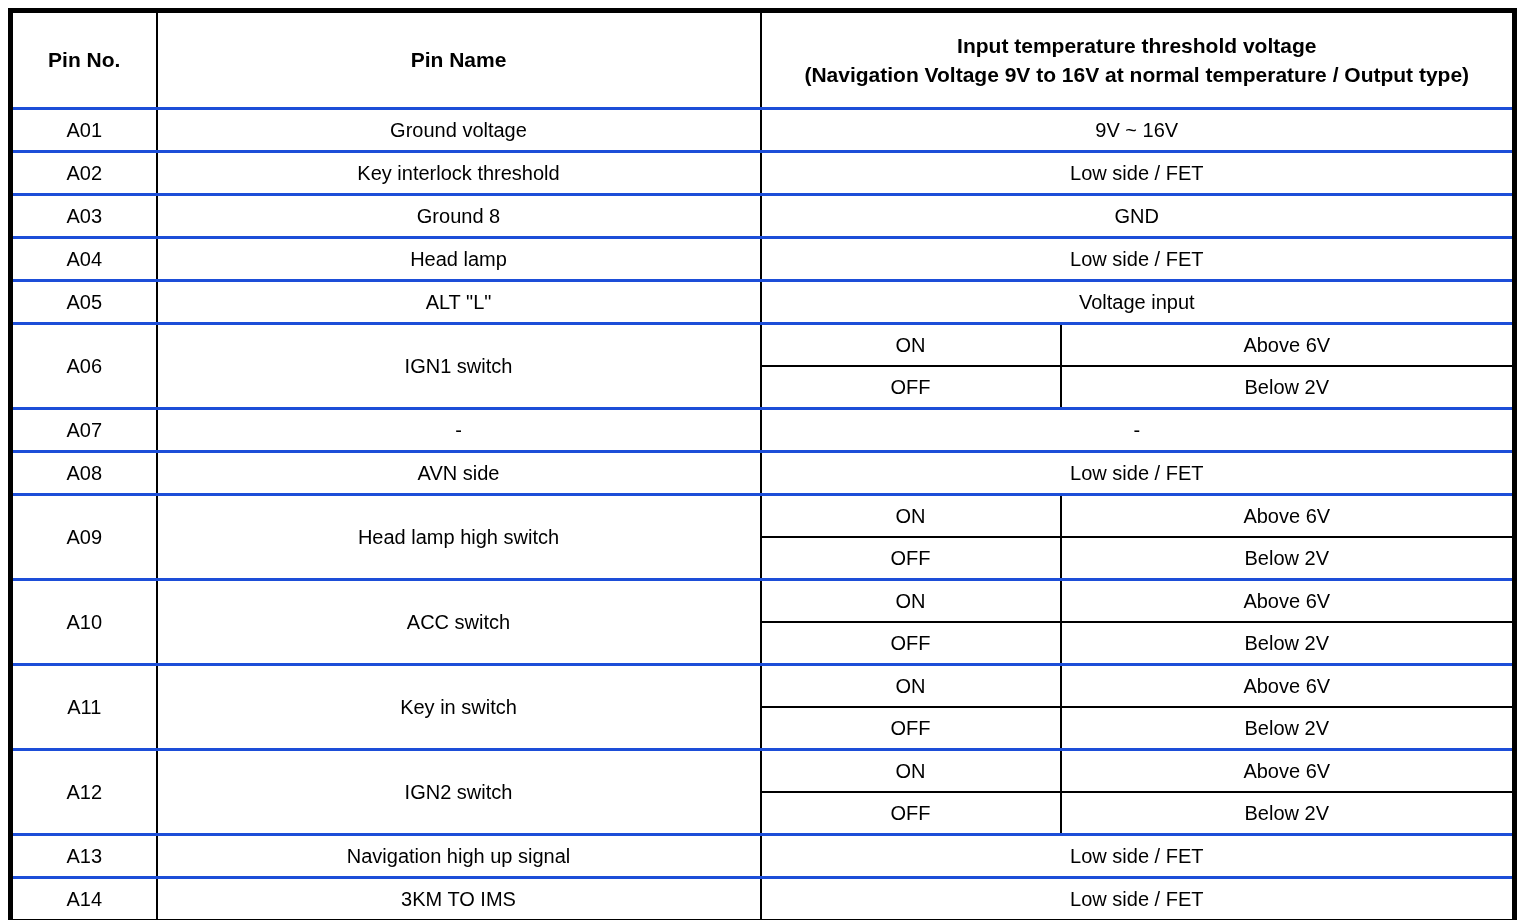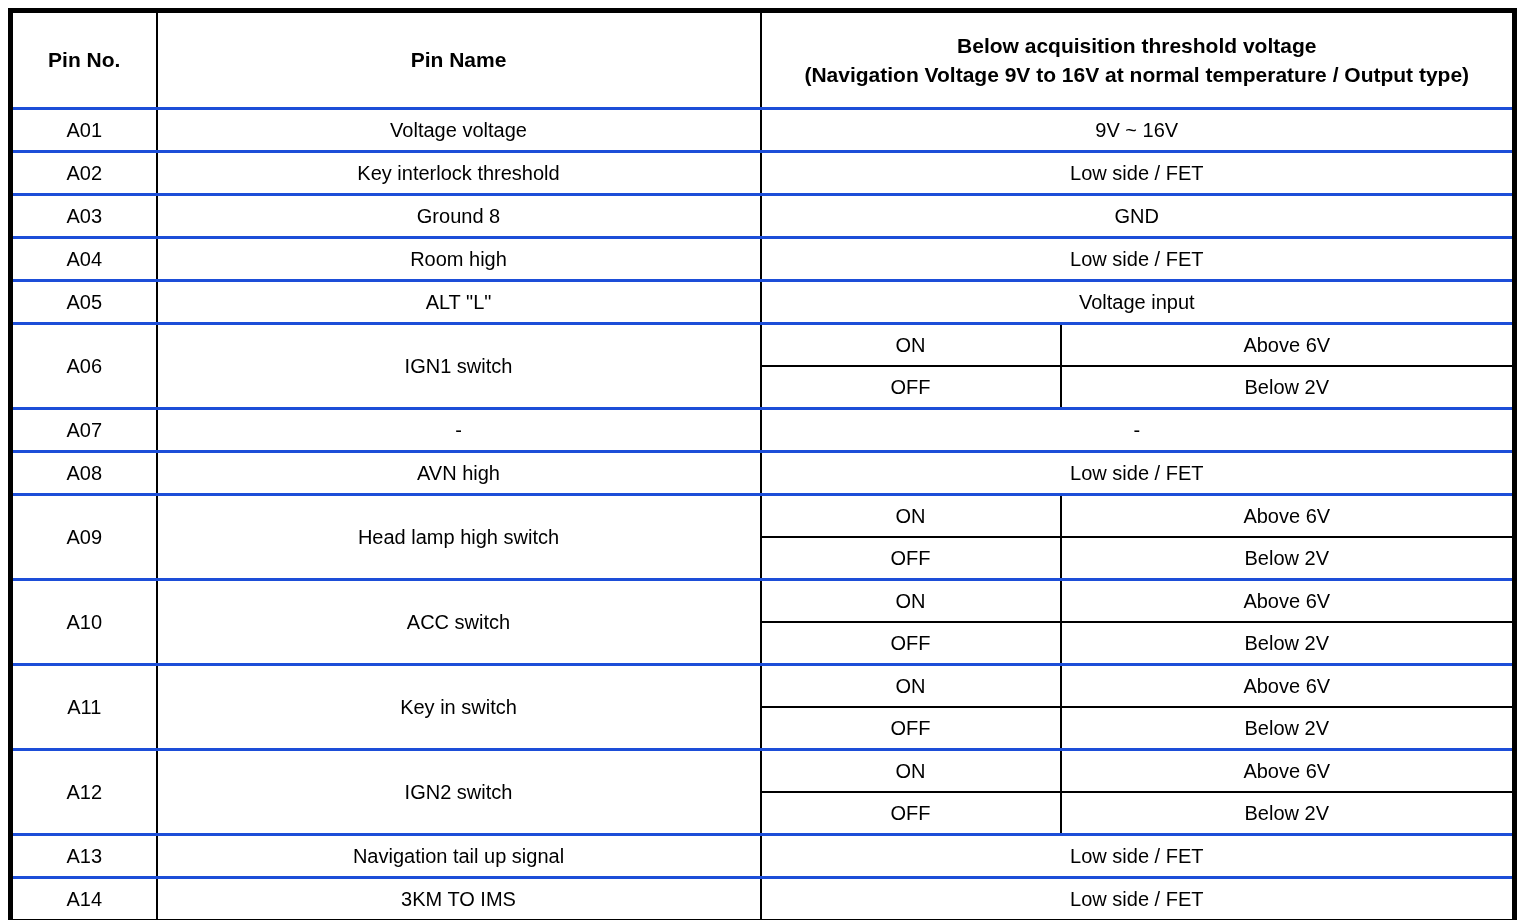--- a/index.html
+++ b/index.html
@@ -55,44 +55,44 @@
     <col class="c-pin">
       <col class="c-name">
       <col class="c-state">
       <col class="c-val">
   </colgroup>
   <thead>
     <tr>
       <th>Pin No.</th>
       <th>Pin Name</th>
       <th colspan="2">
-        <div>Below acquisition threshold voltage</div>
+        <div>Input temperature threshold voltage</div>
         <div>(Navigation Voltage 9V to 16V at normal temperature / Output type)</div>
       </th>
     </tr>
   </thead>
   <tbody>
     <tr class="grp">
       <td>A01</td>
-      <td>Voltage voltage</td>
+      <td>Ground voltage</td>
       <td colspan="2">9V ~ 16V</td>
     </tr>
     <tr class="grp">
       <td>A02</td>
       <td>Key interlock threshold</td>
       <td colspan="2">Low side / FET</td>
     </tr>
     <tr class="grp">
       <td>A03</td>
       <td>Ground 8</td>
       <td colspan="2">GND</td>
     </tr>
     <tr class="grp">
       <td>A04</td>
-      <td>Room high</td>
+      <td>Head lamp</td>
       <td colspan="2">Low side / FET</td>
     </tr>
     <tr class="grp">
       <td>A05</td>
       <td>ALT "L"</td>
       <td colspan="2">Voltage input</td>
     </tr>
 
     <tr class="grp">
       <td rowspan="2">A06</td>
@@ -105,21 +105,21 @@
       <td>Below 2V</td>
     </tr>
 
     <tr class="grp">
       <td>A07</td>
       <td>-</td>
       <td colspan="2">-</td>
     </tr>
     <tr class="grp">
       <td>A08</td>
-      <td>AVN high</td>
+      <td>AVN side</td>
       <td colspan="2">Low side / FET</td>
     </tr>
 
     <tr class="grp">
       <td rowspan="2">A09</td>
       <td rowspan="2">Head lamp high switch</td>
       <td>ON</td>
       <td>Above 6V</td>
     </tr>
     <tr class="sub">
@@ -155,21 +155,21 @@
       <td>ON</td>
       <td>Above 6V</td>
     </tr>
     <tr class="sub">
       <td>OFF</td>
       <td>Below 2V</td>
     </tr>
 
     <tr class="grp">
       <td>A13</td>
-      <td>Navigation tail up signal</td>
+      <td>Navigation high up signal</td>
       <td colspan="2">Low side / FET</td>
     </tr>
     <tr class="grp">
       <td>A14</td>
       <td>3KM TO IMS</td>
       <td colspan="2">Low side / FET</td>
     </tr>
   </tbody>
 </table>
 

